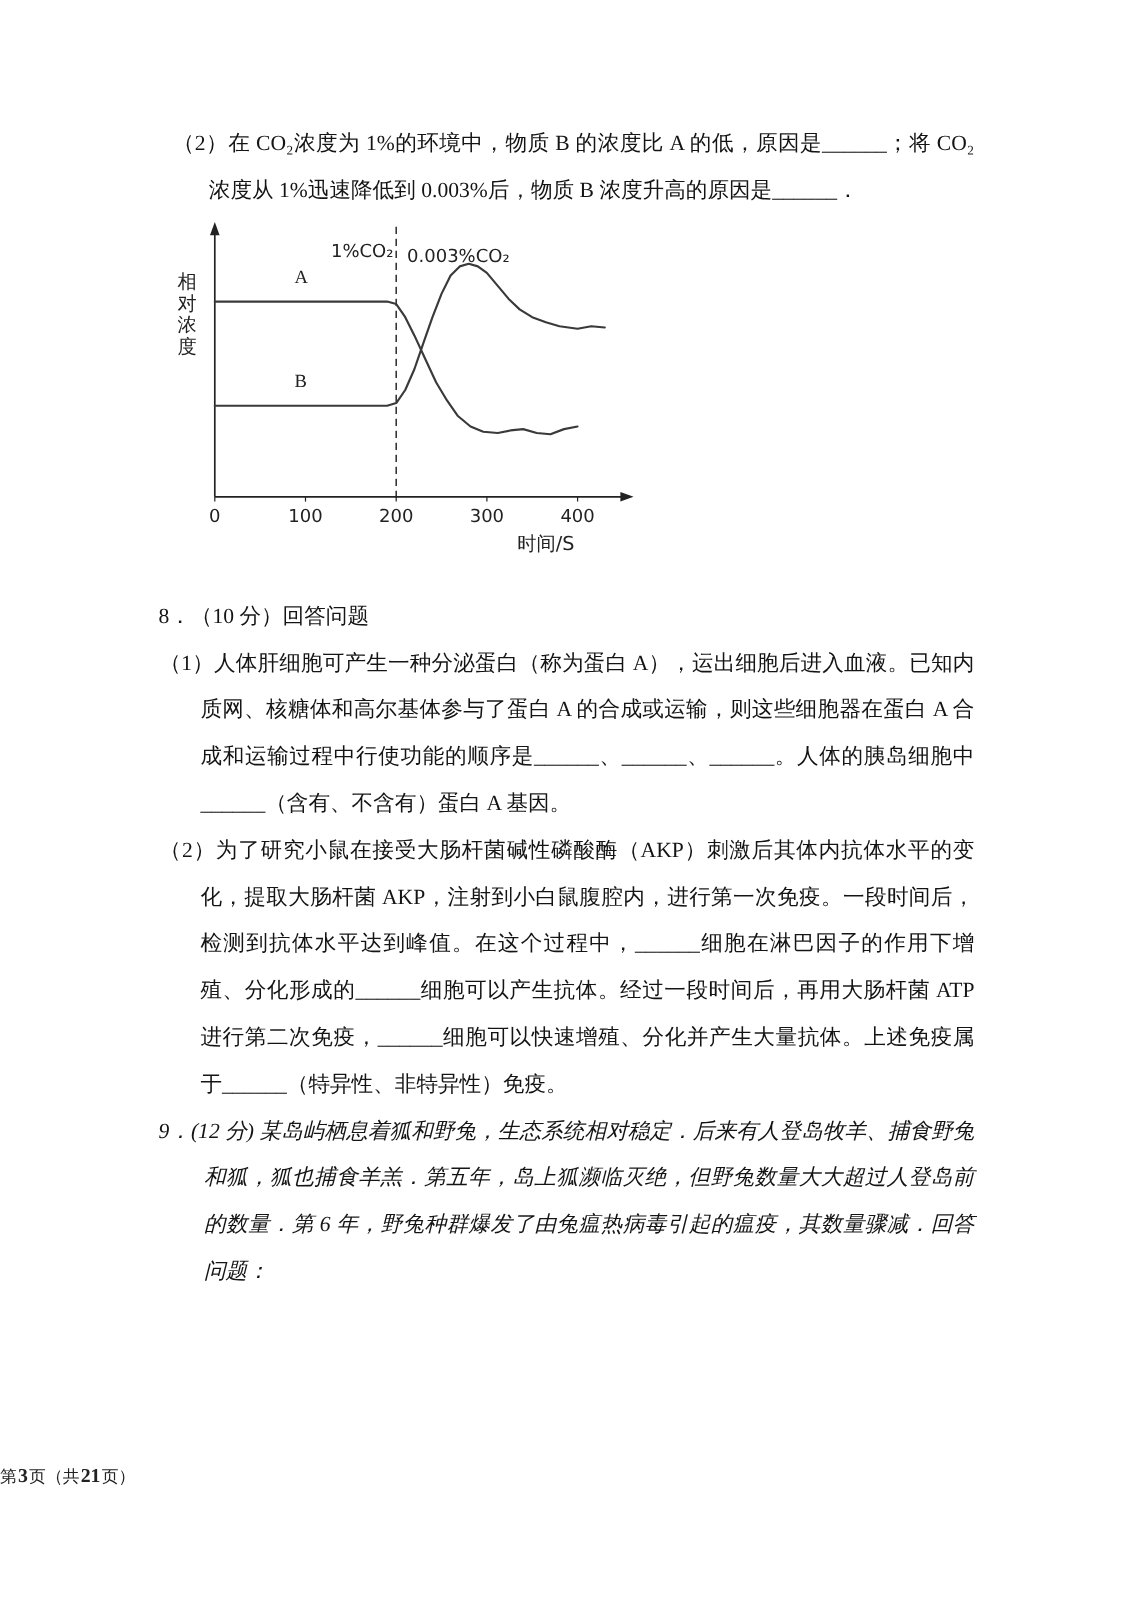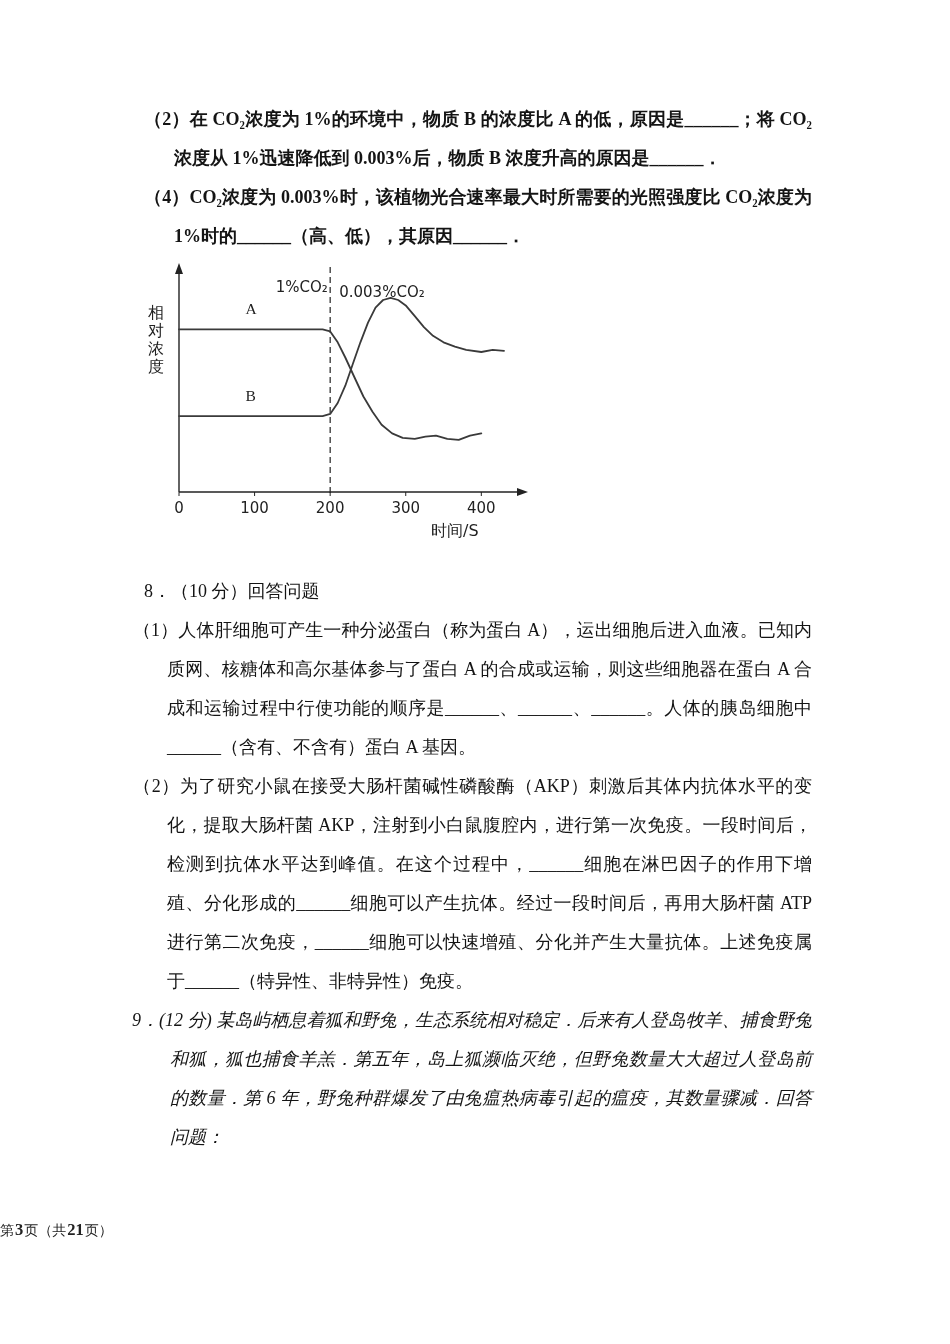--- a/index.html
+++ b/index.html
@@ -15,22 +15,22 @@
     background:#fff;
     overflow:hidden;
   }
   .content {
     padding:100px 138px 0 132px;
     font-size:18px;
     line-height:39px;
     text-align:justify;
   }
   .para { margin:0; }
-  .q7-part { margin-left:12px; padding-left:30px; text-indent:-30px;font-weight:bold; }
-  .q8-header { margin-left:12px; }
+  .q7-part { margin-left:12px; padding-left:30px; text-indent:-30px; }
+  .q8-header { margin-left:0; }
   .q8-part { margin-left:1px; padding-left:34px; text-indent:-34px; }
   .q9-part { padding-left:38px; text-indent:-38px;font-style:italic; }
   .chart-wrap { margin:4px 0 10px 2px; }
   #chart-svg text { font-family:"DejaVu Sans","Liberation Sans",sans-serif; fill:#222; }
   #chart-svg .tick { font-size:15px; }
   #chart-svg .axis-label { font-size:16px; }
   #chart-svg .series-label { font-size:15.5px; font-family:"Liberation Serif","DejaVu Serif",serif; }
   #chart-svg .annot { font-size:15px; }
   .footer {
     position:absolute; left:0; right:0; top:1220px;
@@ -40,21 +40,20 @@
   }
   .footer .pnum { font-weight:bold; font-size:16.5px; padding:0 1px; }
 </style>
 </head>
 <body>
 
 <div class="page">
   <div class="content">
 
     <p class="para q7-part">（2）在 CO₂浓度为 1%的环境中，物质 B 的浓度比 A 的低，原因是______；将 CO₂浓度从 1%迅速降低到 0.003%后，物质 B 浓度升高的原因是______．</p>
-    <p class="para q7-part">（4）CO₂浓度为 0.003%时，该植物光合速率最大时所需要的光照强度比 CO₂浓度为 1%时的______（高、低），其原因______．</p>
 
     <div class="chart-wrap">
       <svg id="chart-svg" width="420" height="288" viewBox="0 0 420 288">
           <line x1="45" y1="232" x2="45" y2="10" stroke="#222" stroke-width="1.4"></line>
           <polygon points="45,3 41,14 49,14" fill="#222"></polygon>
           <line x1="45" y1="232" x2="386" y2="232" stroke="#222" stroke-width="1.4"></line>
           <polygon points="394,232 383,228 383,236" fill="#222"></polygon>
           <line x1="196.1627906976744" y1="7" x2="196.1627906976744" y2="237" stroke="#222" stroke-width="1.2" stroke-dasharray="6 4"></line>
           <line x1="45" y1="232" x2="45" y2="236" stroke="#222"></line>
           <text x="45" y="253" text-anchor="middle" class="tick">0</text>

